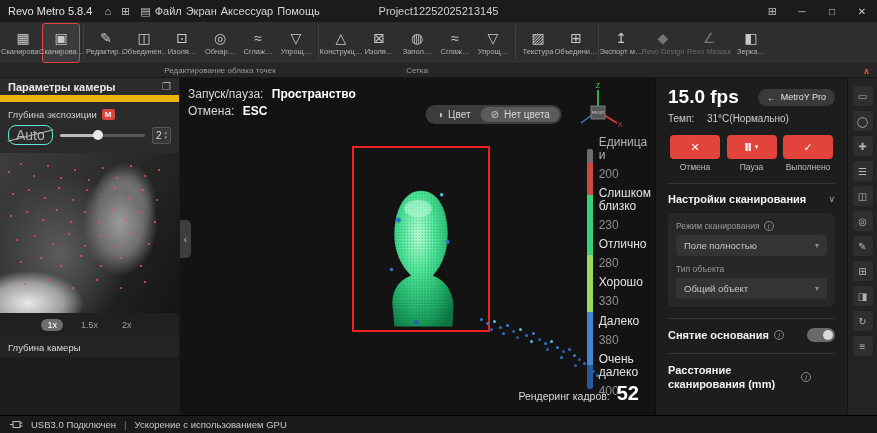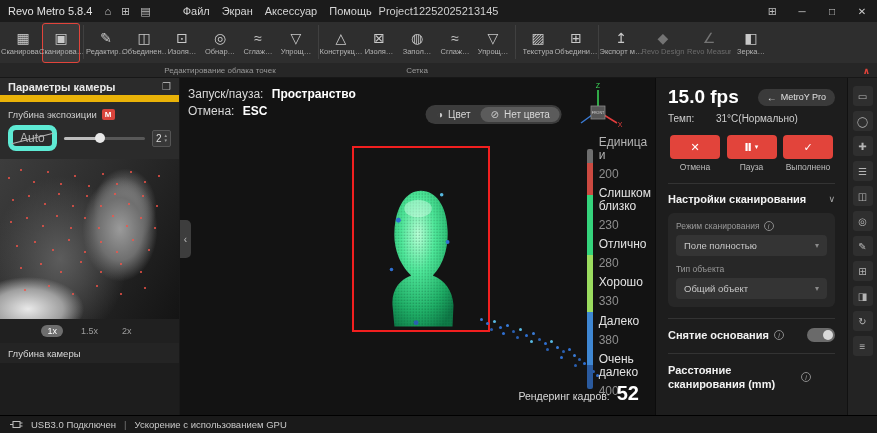--- a/index.html
+++ b/index.html
@@ -4,21 +4,21 @@
 <style>
   *{box-sizing:border-box;margin:0;padding:0}
   html,body{width:877px;height:433px;overflow:hidden;background:#000}
   body{font-family:"Liberation Sans","DejaVu Sans",sans-serif;color:#ddd;-webkit-font-smoothing:antialiased}
   .app{position:relative;width:877px;height:433px;background:#f0abfc;display:flex;flex-direction:column}
 
   
   .titlebar{height:22px;background:#1b1b1b;display:flex;align-items:center;font-size:11px;color:#d5d5d5;position:relative;flex:0 0 22px}
   .tb-title{margin-left:8px;font-size:11px;color:#e3e3e3;white-space:nowrap}
   .tb-icl{display:flex;gap:10px;margin-left:12px;color:#bdbdbd;font-size:11px}
-  .tb-menus{display:flex;gap:12px;margin-left:32px}
+  .tb-menus{display:flex;gap:4px;margin-left:4px}
   .menu-item{cursor:default}
   .tb-project{position:absolute;left:50%;transform:translateX(-50%);color:#cfcfcf;font-size:11px}
   .tb-right{margin-left:auto;display:flex;align-items:center;height:100%}
   .tb-appsicon{padding:0 10px;color:#bdbdbd}
   .winbtn{width:30px;height:100%;display:flex;align-items:center;justify-content:center;font-size:10px;color:#cfcfcf}
 
   
   .ribbon{height:56px;flex:0 0 56px;background:linear-gradient(#2e2e2e 0 41px,#262626 41px 100%);display:flex;align-items:flex-start;padding-left:4px;position:relative;border-bottom:1px solid #171717}
   .rgroup{display:flex;flex-direction:column;align-items:center}
   .rbtns{display:flex}
@@ -37,21 +37,21 @@
 
   
   .left-panel{width:180px;flex:0 0 180px;background:#2b2b2b;display:flex;flex-direction:column;border-right:1px solid #191919}
   .lp-header{height:24px;display:flex;align-items:center;justify-content:space-between;padding:0 8px;border-bottom:7px solid #eab308}
   .lp-title{font-size:11px;font-weight:bold;color:#eaeaea}
   .lp-header-icon{font-size:10px;color:#a9a9a9}
   .lp-exprow{display:flex;align-items:center;gap:5px;padding:7px 8px 3px}
   .lp-label{font-size:9.5px;color:#cfcfcf}
   .badge-m{background:#d9443c;color:#fff;font-size:8px;font-weight:bold;padding:0 3px;border-radius:2px;line-height:11px}
   .lp-ctrls{display:flex;align-items:center;gap:7px;padding:2px 8px 8px}
-  .auto-pill{position:relative;border:5px solid #5eead4;border-radius:8px;font-size:12px;color:#b5b5b5;padding:1px 7px}
+  .auto-pill{position:relative;border:1px solid #5eead4;border-radius:8px;font-size:14px;color:#b5b5b5;padding:1px 7px}
   .auto-pill::after{content:"";position:absolute;left:-2px;right:-2px;top:50%;height:1px;background:#b5b5b5;transform:rotate(-14deg)}
   .slider{position:relative;flex:1;height:3px;background:#585858;border-radius:2px}
   .slider-fill{position:absolute;left:0;top:0;height:3px;width:45%;background:#bdbdbd;border-radius:2px}
   .slider-knob{position:absolute;left:45%;top:50%;transform:translate(-50%,-50%);width:10px;height:10px;background:#e8e8e8;border-radius:50%}
   .stepper{display:flex;align-items:center;background:#383838;border:1px solid #555;border-radius:2px;height:17px;padding:0 3px;gap:3px}
   .stepper .val{font-size:10px;color:#ddd}
   .stepper-arrows{display:flex;flex-direction:column;font-size:5px;color:#9a9a9a;line-height:5px}
   .preview{position:relative;height:160px;overflow:hidden;background:
     radial-gradient(50px 70px at 120px 70px,#9a9a9a 0%,#6f6f6f 45%,rgba(0,0,0,0) 75%),
     radial-gradient(45px 55px at 125px 48px,#b2b2b2 0%,rgba(0,0,0,0) 70%),
@@ -104,21 +104,21 @@
   .rf-val{font-size:20px;font-weight:bold;color:#fff}
   .collapse-tab{position:absolute;left:0;top:142px;width:11px;height:38px;background:#3d3d3d;border-radius:0 5px 5px 0;display:flex;align-items:center;justify-content:center;font-size:10px;color:#bdbdbd}
 
   
   .right-panel{width:192px;flex:0 0 192px;background:#1d1d1d;border-left:1px solid #0c0c0c;padding:8px 12px 0;overflow:hidden}
   .rp-fps-row{display:flex;align-items:center;justify-content:space-between}
   .rp-fps{font-size:19px;font-weight:bold;color:#fff}
   .rp-device{display:flex;align-items:center;gap:4px;background:#3a3a3a;border-radius:12px;padding:3px 9px;font-size:9px;color:#e0e0e0}
   .rp-device .ic{font-size:10px}
   .rp-temp{margin-top:5px;font-size:10px;color:#cfcfcf}
-  .rp-temp .tv{margin-left:19px;color:#cfcfcf}
+  .rp-temp .tv{margin-left:10px;color:#cfcfcf}
   .rp-actions{display:flex;justify-content:space-between;margin-top:11px;padding:0 2px}
   .action-col{display:flex;flex-direction:column;align-items:center;gap:3px}
   .action-btn{width:50px;height:24px;background:#e2443b;border-radius:4px;display:flex;align-items:center;justify-content:center;color:#fff;font-size:11px;font-weight:bold}
   .action-btn .dd{font-size:7px;margin-left:3px;font-weight:normal}
   .action-label{font-size:8.5px;color:#bdbdbd}
   .rp-div{border-top:1px solid #333;margin:11px 0 9px}
   .rp-sec-head{display:flex;align-items:center;justify-content:space-between}
   .rp-sec-title{font-size:11px;font-weight:bold;color:#f2f2f2}
   .chev{color:#a9a9a9;font-size:9px}
   .rp-card{background:#272727;border-radius:6px;padding:8px;margin-top:8px}

